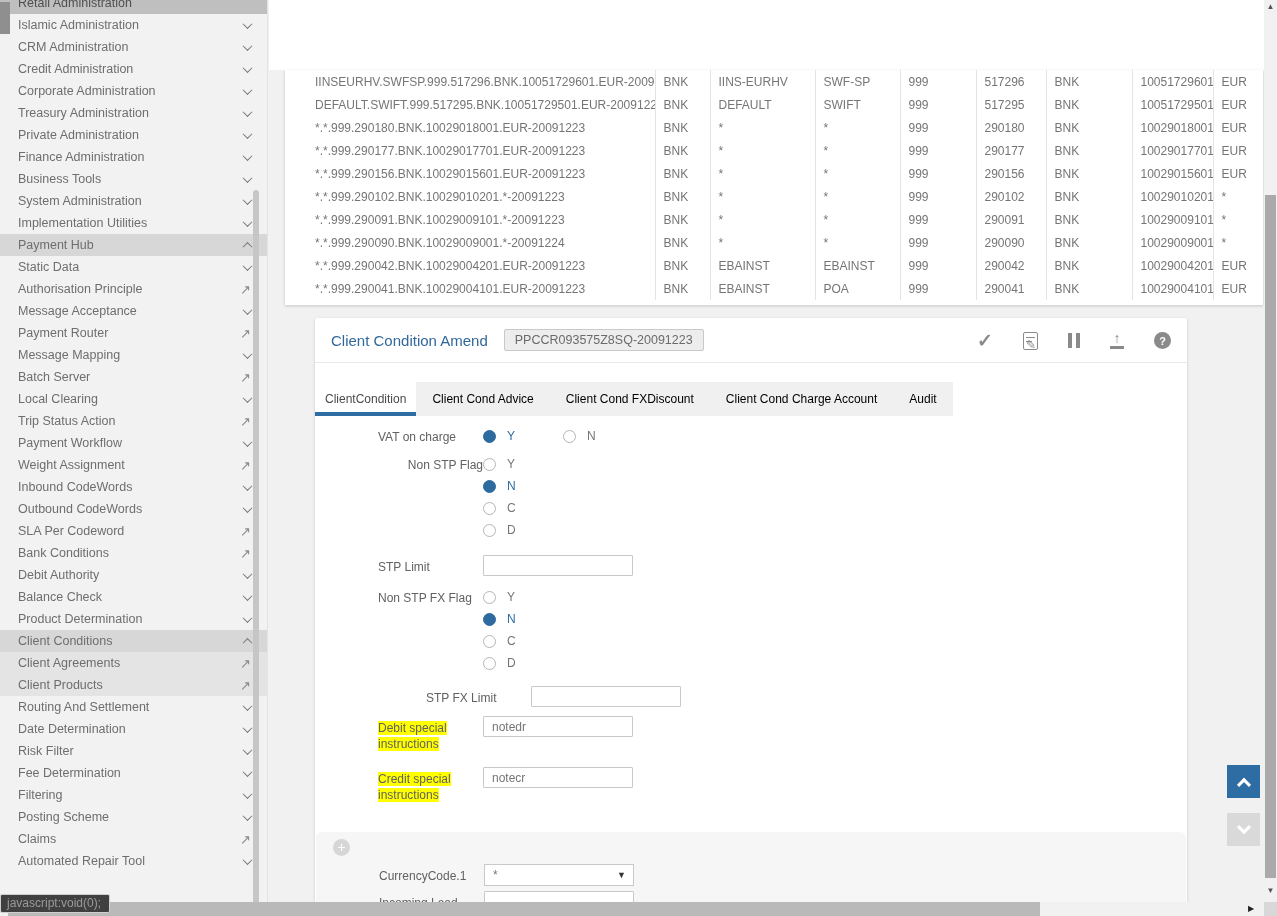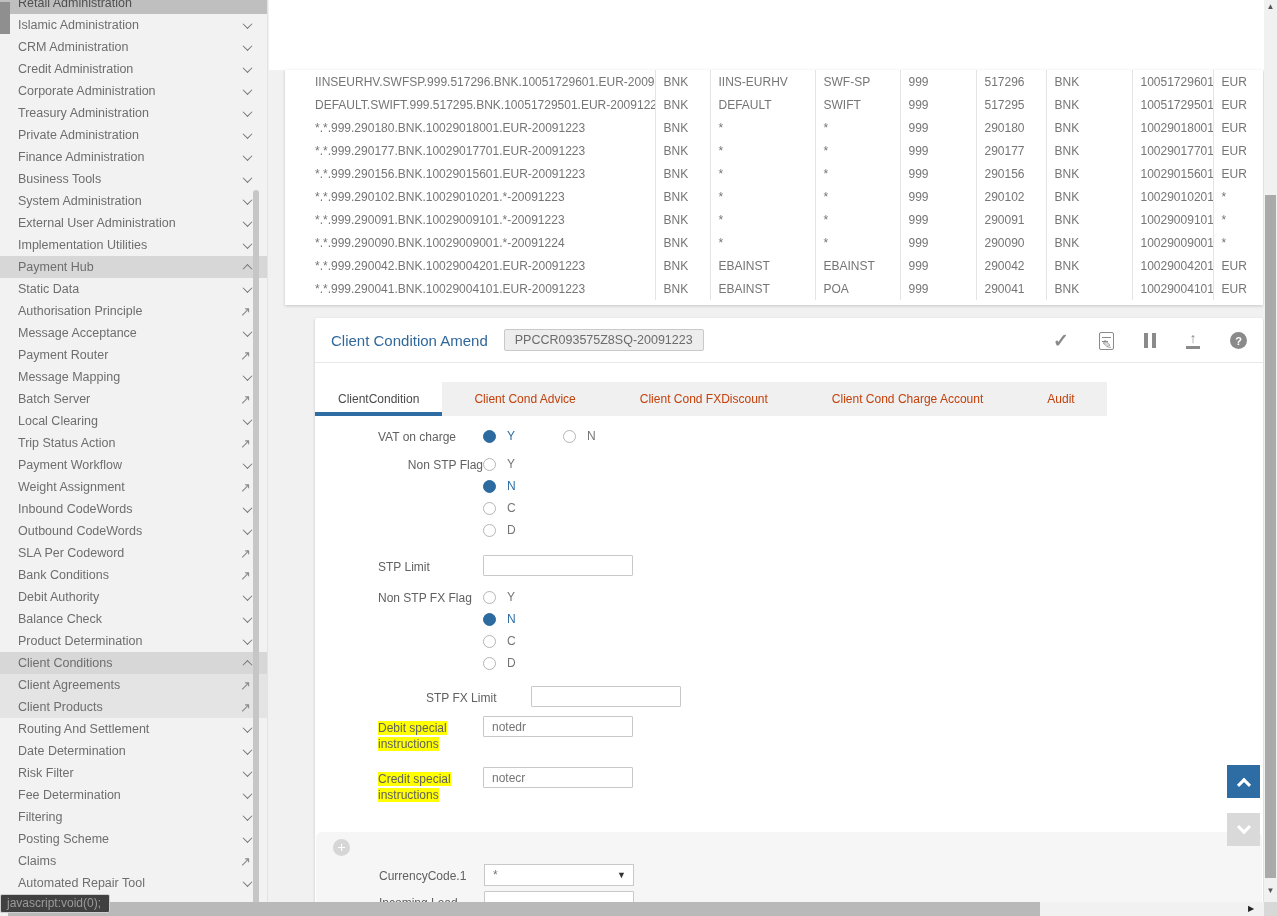--- a/index.html
+++ b/index.html
@@ -32,21 +32,21 @@
   .table-card { position:absolute; left:285px; top:70px; width:978px; height:235px;
     background:#fff; box-shadow:0 1px 3px rgba(0,0,0,.18); overflow:hidden; }
   table.records { border-collapse:collapse; table-layout:fixed; width:978px; font-size:12px; color:#757575; }
   table.records td { height:23px; padding:0 6px 0 8px; border-right:1px solid #e4e4e4;
     white-space:nowrap; overflow:hidden; }
   table.records td:first-child { padding-left:30px; }
   table.records td:last-child { border-right:none; }
   table.records tr { cursor:pointer; }
 
   
-  .panel-card { position:absolute; left:315px; top:318px; width:948px; height:586px;
+  .panel-card { position:absolute; left:315px; top:318px; width:872px; height:586px;
     background:#fff; box-shadow:0 1px 3px rgba(0,0,0,.18); border-radius:2px; }
   .panel-header { position:relative; height:45px; border-bottom:1px solid #e8e8e8;
     display:flex; align-items:center; padding:0 16px; }
   .panel-title { color:#31689b; font-size:15px; }
   .ref-badge { margin-left:16px; background:#ededed; border:1px solid #c9c9c9; border-radius:2px;
     color:#6b6b6b; font-size:12.5px; padding:3px 10px; }
   .toolbar { position:absolute; right:16px; top:0; height:45px; display:flex; align-items:center; gap:30px; }
   .tb-icon { color:#8a8a8a; cursor:pointer; display:flex; align-items:center; justify-content:center; }
   .icon-check { font-size:19px; font-weight:bold; }
   .icon-doc { position:relative; width:15px; height:18px; border:1.6px solid #8a8a8a; border-radius:2px; }
@@ -56,23 +56,23 @@
     color:#8a8a8a; background:transparent; height:auto; }
   .icon-pause { gap:4px; } .icon-pause i { width:4px; height:15px; background:#8a8a8a; }
   .icon-upload { flex-direction:column; }
   .icon-upload .arr { font-size:14px; font-weight:bold; line-height:12px; }
   .icon-upload .base { width:14px; height:2.5px; background:#8a8a8a; margin-top:2px; }
   .icon-help { width:17px; height:17px; border-radius:50%; background:#8a8a8a; color:#fff;
     font-size:11px; font-weight:bold; }
 
   
   .tab-strip { display:flex; margin-top:19px; height:34px; }
-  .tab { display:flex; align-items:center; justify-content:center; font-size:12px; color:#c2410c;
-    background:#f0f0f0; padding:0 32px; cursor:pointer; position:relative; white-space:nowrap; }
-  .tab.active { background:#fff; color:#4a4a4a; padding:0 23px; }
+  .tab { display:flex; align-items:center; justify-content:center; font-size:12px; color:#000000;
+    background:#f0f0f0; padding:0 16px; cursor:pointer; position:relative; white-space:nowrap; }
+  .tab.active { background:#fff; color:#4a4a4a; padding:0 10px; }
   .tab.active::after { content:""; position:absolute; left:0; right:0; bottom:0; height:4px; background:#2e6da4; }
 
   
   .form-area { padding:9px 16px 0 0; }
   .form-row { display:flex; }
   .f-label { width:105px; margin-left:63px; flex:0 0 aupx; flex-shrink:0; padding-top:4px;
     font-size:12px; color:#616161; line-height:16px; width:105px; }
   .f-label .hl { background:#ffff00; }
   .f-control { margin-left:0; }
   .radio-group.stack .radio-opt { display:flex; align-items:center; height:22px; cursor:pointer; }
@@ -156,24 +156,20 @@
       <div class="side-item normal">
         <span class="side-label">Finance Administration</span>
         <span class="chev down"></span>
       </div>
       <div class="side-item normal">
         <span class="side-label">Business Tools</span>
         <span class="chev down"></span>
       </div>
       <div class="side-item normal">
         <span class="side-label">System Administration</span>
-        <span class="chev down"></span>
-      </div>
-      <div class="side-item normal">
-        <span class="side-label">External User Administration</span>
         <span class="chev down"></span>
       </div>
       <div class="side-item normal">
         <span class="side-label">Implementation Utilities</span>
         <span class="chev down"></span>
       </div>
       <div class="side-item selected">
         <span class="side-label">Payment Hub</span>
         <span class="chev up"></span>
       </div>

